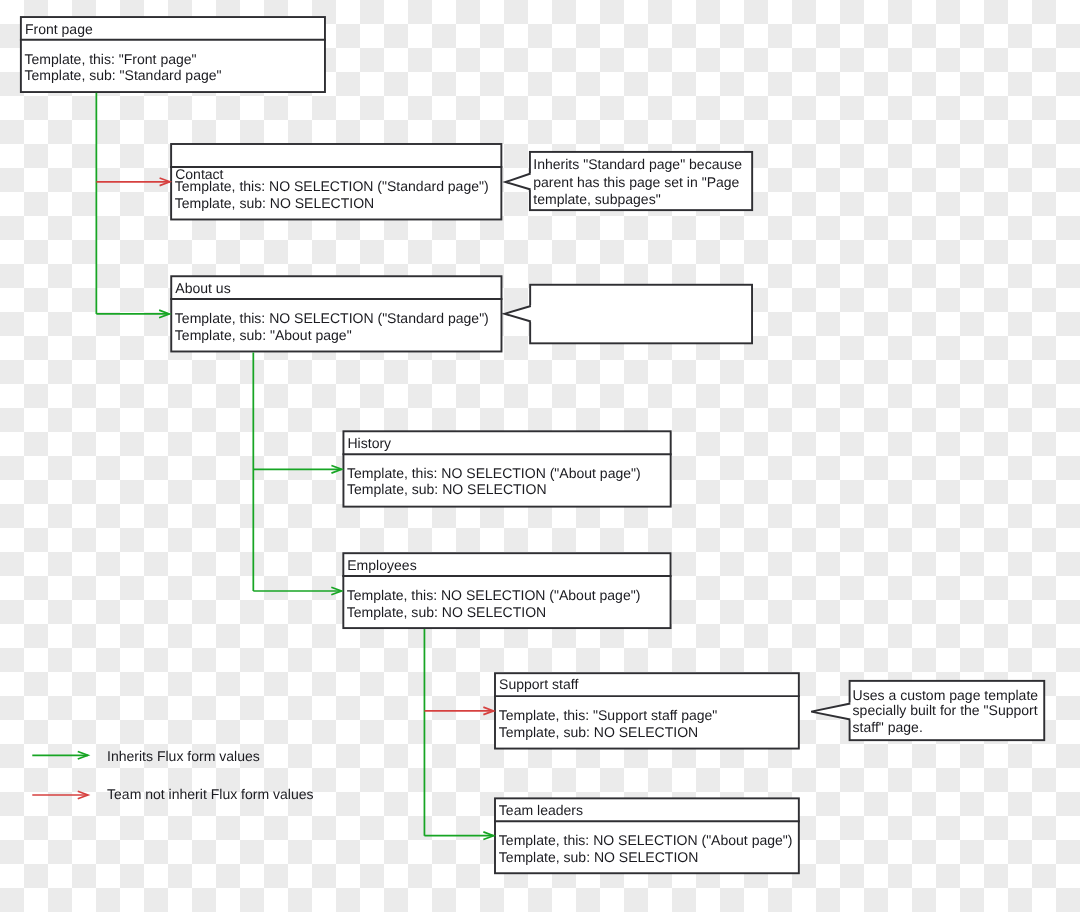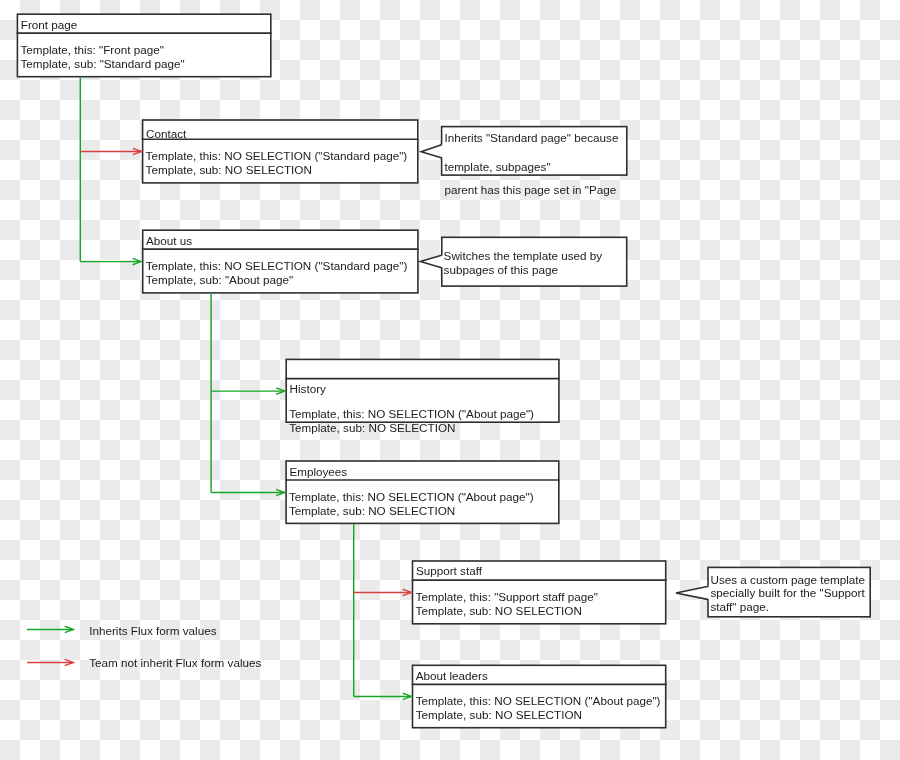--- a/index.html
+++ b/index.html
@@ -70,59 +70,55 @@
     <path d="M 26.90 662.50 L 73.30 662.50" fill="none" stroke="#d6403f" stroke-width="1.45" stroke-linecap="butt"></path>
     <path d="M 64.80 659.35 L 73.30 662.50 L 64.80 665.65" fill="none" stroke="#d6403f" stroke-width="1.42" stroke-linecap="butt" stroke-linejoin="miter"></path>
   </svg>
   <div class="layer">
     <div class="node" style="left:16.60px;top:13.40px;width:255.00px;height:64.10px;">
       <div class="node-title" style="left:4.20px;top:6.00px;">Front page</div>
       <div class="node-line" style="left:3.80px;top:31.00px;">Template, this: "Front page"</div>
       <div class="node-line" style="left:3.80px;top:45.05px;">Template, sub: "Standard page"</div>
     </div>
     <div class="node" style="left:141.80px;top:119.20px;width:276.80px;height:64.50px;">
-      <div class="node-title" style="left:4.20px;top:9px;">Contact</div>
+      <div class="node-title" style="left:4.20px;top:21px;">Contact</div>
       <div class="node-line" style="left:3.80px;top:31.10px;">Template, this: NO SELECTION ("Standard page")</div>
       <div class="node-line" style="left:3.80px;top:45.15px;">Template, sub: NO SELECTION</div>
     </div>
     <div class="node" style="left:141.90px;top:229.40px;width:330px;height:64.30px;">
       <div class="node-title" style="left:4.20px;top:5.90px;">About us</div>
       <div class="node-line" style="left:3.80px;top:31.00px;">Template, this: NO SELECTION ("Standard page")</div>
       <div class="node-line" style="left:3.80px;top:45.05px;">Template, sub: "About page"</div>
     </div>
-    <div class="node" style="left:285.40px;top:377px;width:274.30px;height:63px;text-align:center;">
+    <div class="node" style="left:285.40px;top:358px;width:274.30px;height:63px;text-align:center;">
       <div class="node-title" style="left:4.20px;top:6.10px;">History</div>
       <div class="node-line" style="left:3.80px;top:31.20px;">Template, this: NO SELECTION ("About page")</div>
       <div class="node-line" style="left:3.80px;top:45.25px;">Template, sub: NO SELECTION</div>
     </div>
     <div class="node" style="left:285.30px;top:460.20px;width:274.30px;height:62px;">
       <div class="node-title" style="left:4.10px;top:5.60px;">Employees</div>
       <div class="node-line" style="left:3.60px;top:30.70px;">Template, this: NO SELECTION ("About page")</div>
       <div class="node-line" style="left:3.60px;top:44.75px;">Template, sub: NO SELECTION</div>
     </div>
     <div class="node" style="left:411.70px;top:560.20px;width:211px;height:64.40px;">
       <div class="node-title" style="left:4.20px;top:5.00px;">Support staff</div>
       <div class="node-line" style="left:3.90px;top:30.70px;">Template, this: "Support staff page"</div>
       <div class="node-line" style="left:3.90px;top:44.75px;">Template, sub: NO SELECTION</div>
     </div>
     <div class="node" style="left:411.70px;top:664.50px;width:254.80px;height:64.00px;">
-      <div class="node-title" style="left:4.00px;top:5.40px;">About leaders</div>
+      <div class="node-title" style="left:4.00px;top:5.40px;">Team leaders</div>
       <div class="node-line" style="left:4.00px;top:30.80px;">Template, this: NO SELECTION ("About page")</div>
       <div class="node-line" style="left:4.00px;top:44.85px;">Template, sub: NO SELECTION</div>
     </div>
   </div>
   <div class="layer">
     <div class="callout" style="left:440.80px;top:125.80px;width:186.80px;height:50.10px;">
       <div class="callout-line" style="left:3.60px;top:6.40px;">Inherits "Standard page" because</div>
-      <div class="callout-line" style="left:3.60px;top:20.90px;margin-top:37px;">parent has this page set in "Page</div>
+      <div class="callout-line" style="left:3.60px;top:20.90px;">parent has this page set in "Page</div>
       <div class="callout-line" style="left:3.60px;top:35.40px;">template, subpages"</div>
-    </div>
-    <div class="callout" style="left:441.00px;top:236.50px;width:186.50px;height:50.40px;">
-      <div class="callout-line" style="left:2.60px;top:13.10px;">Switches the template used by</div>
-      <div class="callout-line" style="left:2.60px;top:27.50px;">subpages of this page</div>
     </div>
     <div class="callout" style="left:707.20px;top:566.60px;width:163.80px;height:47px;">
       <div class="callout-line" style="left:3.30px;top:7.00px;">Uses a custom page template</div>
       <div class="callout-line" style="left:3.30px;top:20.90px;">specially built for the "Support</div>
       <div class="callout-line" style="left:3.30px;top:34.80px;">staff" page.</div>
     </div>
   </div>
   <div class="layer">
     <div class="legend-row">
       <div class="legend-label" style="left:89.20px;top:625.10px;">Inherits Flux form values</div>

